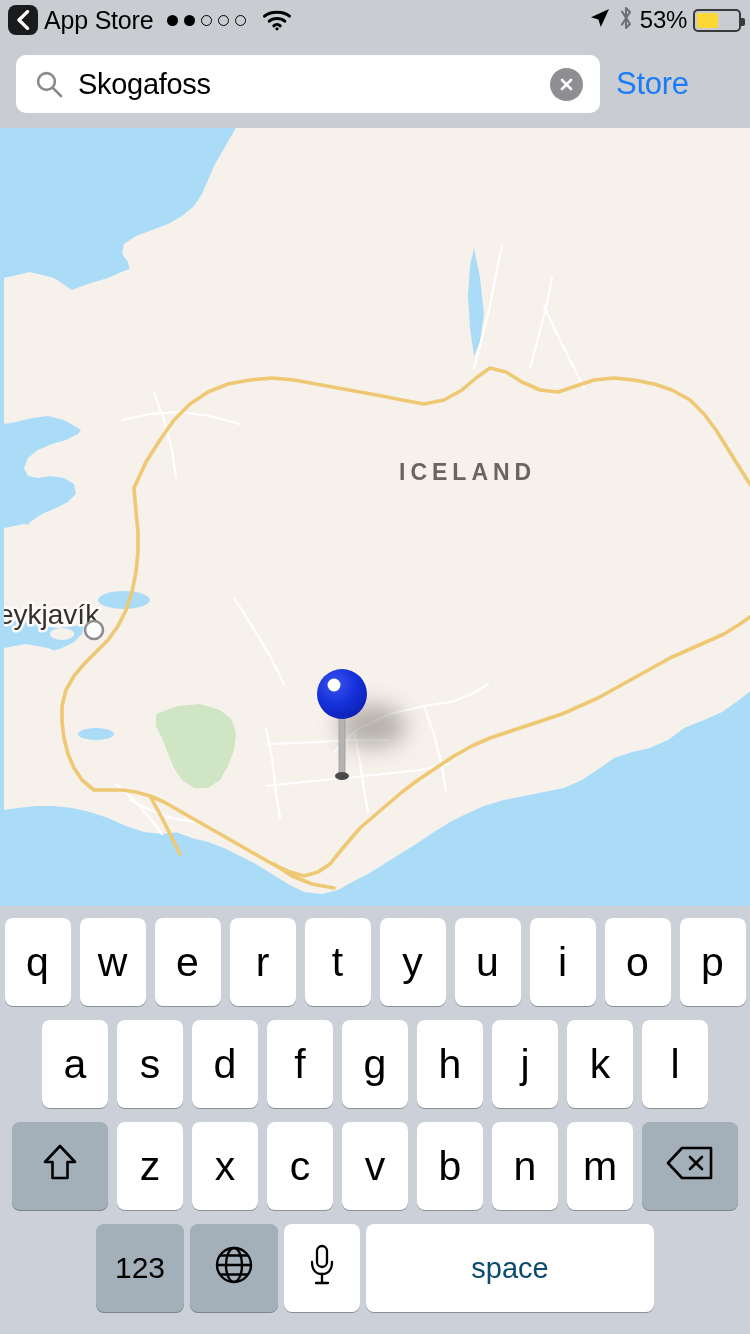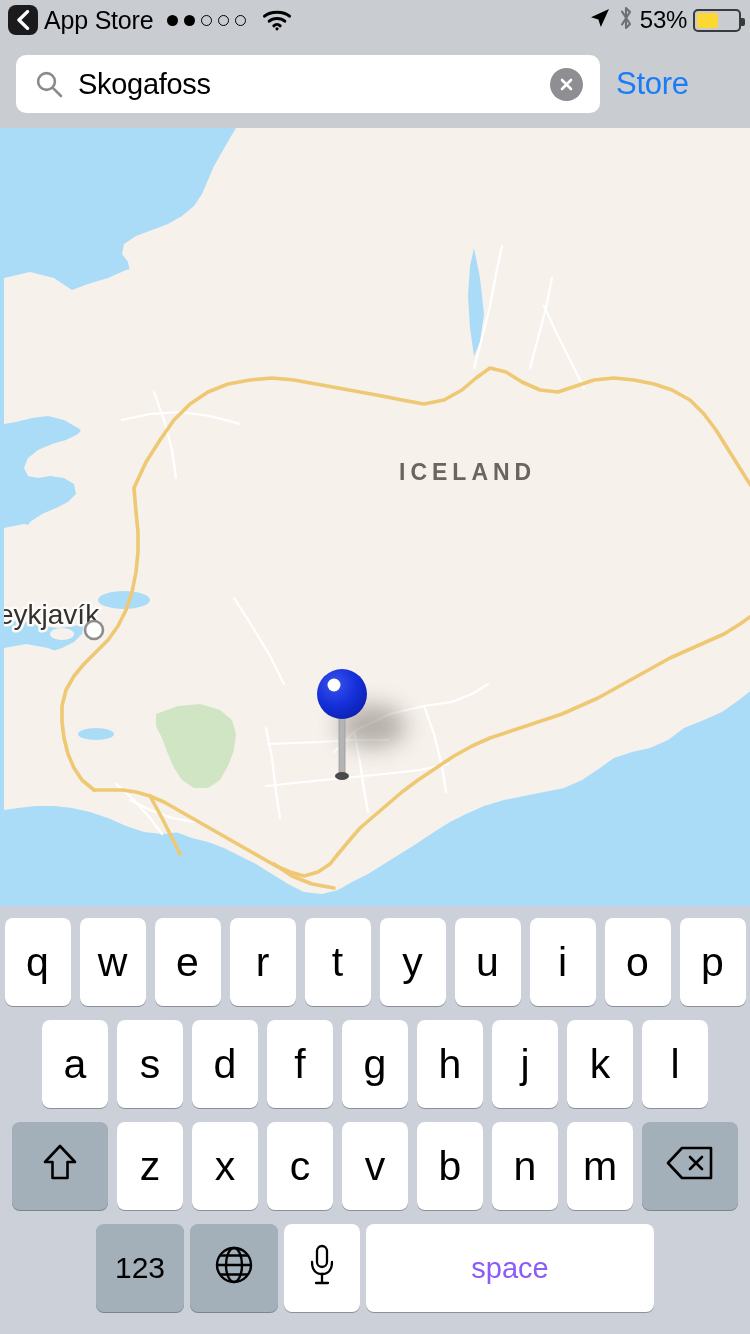--- a/index.html
+++ b/index.html
@@ -228,21 +228,21 @@
   .key.letter { width: 66px; height: 88px; }
   .key.gray {
     background: #a3afb9;
     box-shadow: 0 1px 0 rgba(120,128,136,0.95);
   }
   .key.shift   { width: 96px; height: 88px; }
   .key.delete  { width: 96px; height: 88px; }
   .key.num     { width: 88px; height: 88px; font-size: 30px; }
   .key.globe   { width: 88px; height: 88px; }
   .key.mic     { width: 76px; height: 88px; }
-  .key.space   { width: 288px; height: 88px; font-size: 29px; color:#8b5cf6; }
+  .key.space   { width: 288px; height: 88px; font-size: 29px; color:#0c4a6e; }
   .key.search  {
     width: 176px; height: 88px;
     background: #1a7cf8;
     color: #fff;
     font-size: 33px;
     box-shadow: 0 1px 0 rgba(20,90,185,0.9);
   }
   .kb-row.row2 { padding-left: 34px; padding-right: 34px; }
   .kb-row.row4 { padding-left: 8px; padding-right: 8px; }
 </style>

